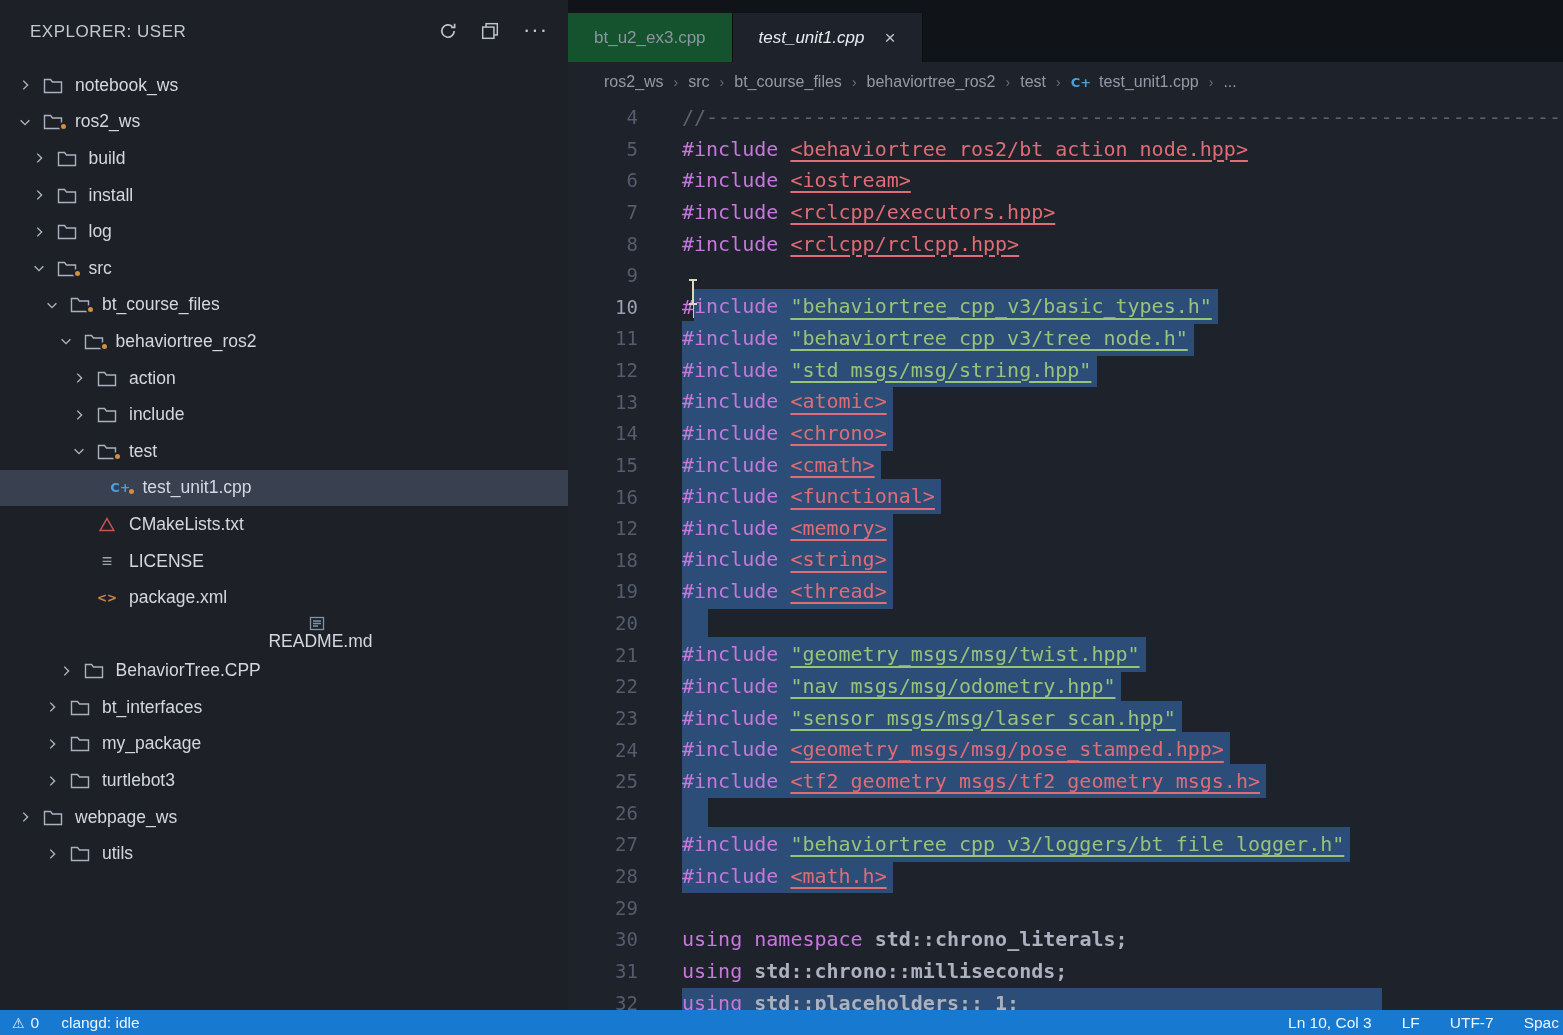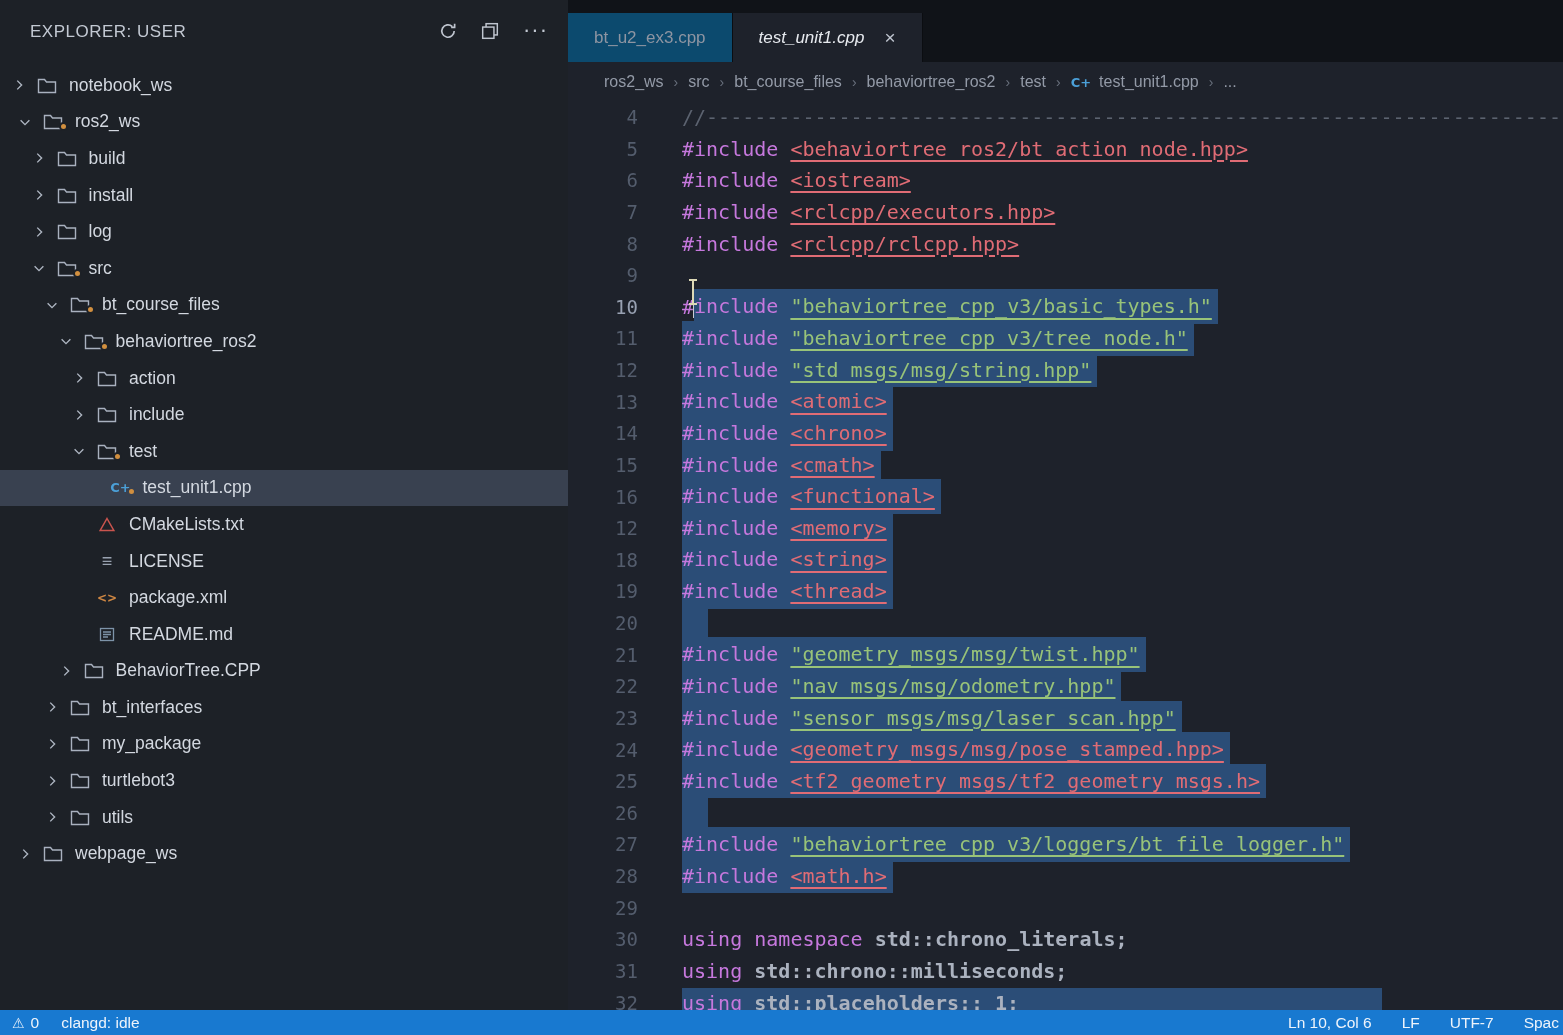--- a/index.html
+++ b/index.html
@@ -24,21 +24,21 @@
   .chev{width:26px;min-width:26px;display:flex;justify-content:center;align-items:center;}
   .ficon{width:30px;min-width:30px;display:flex;justify-content:center;align-items:center;position:relative;}
   .gi{font-weight:bold;font-size:13px;font-family:"DejaVu Sans",sans-serif;}
   .dot{position:absolute;right:0px;bottom:-1px;width:9px;height:9px;border-radius:50%;background:var(--dot);border:2px solid var(--sidebar-bg);}
   .tree-row.selected .dot{border-color:#394150;}
   .tlabel{margin-left:7px;}
 
   
   .main{position:absolute;left:568px;top:0;right:0;bottom:25px;background:var(--editor-bg);display:flex;flex-direction:column;}
   .tabbar{height:62px;background:var(--tabbar-bg);display:flex;align-items:flex-end;flex:none;}
-  .tab{height:49px;display:flex;align-items:center;padding:0 26px;font-size:17px;background:#0c4a6e;color:#8e95a2;border-right:1px solid #0b0d11;cursor:pointer;}
+  .tab{height:49px;display:flex;align-items:center;padding:0 26px;font-size:17px;background:#14532d;color:#8e95a2;border-right:1px solid #0b0d11;cursor:pointer;}
   .tab.active{background:var(--editor-bg);color:#e7eaef;font-style:italic;}
   .tab-close{margin-left:20px;font-style:normal;font-size:19px;color:#bfc5cf;}
   .breadcrumbs{height:40px;display:flex;align-items:center;padding-left:36px;gap:10px;font-size:16px;color:#939aa7;flex:none;white-space:nowrap;}
   .crumb{cursor:pointer;}
   .crumb-sep{color:#69707d;font-size:14px;}
   .crumb-file{display:flex;align-items:center;gap:8px;cursor:pointer;}
 
   .code{flex:1;position:relative;font-family:"DejaVu Sans Mono",monospace;font-size:20px;overflow:hidden;}
   .cl{position:relative;height:31.64px;line-height:31.64px;white-space:pre;}
   .ln{position:absolute;left:0;top:0;width:70px;text-align:right;color:#545d6d;font-size:19px;cursor:pointer;}
@@ -80,21 +80,21 @@
               <rect x="4.5" y="1.5" width="10" height="10"></rect>
               <rect x="1.5" y="4.5" width="10" height="10" fill="#1d2127"></rect>
             </svg></span>
         </button>
         <button class="sb-action">
           <span><span class="more">···</span></span>
         </button>
       </span>
   </div>
   <div class="tree">
-      <div class="tree-row" style="padding-left: 6px;">
+      <div class="tree-row" style="padding-left: 12px;">
         <span class="chev">
           <svg width="14" height="14" viewBox="0 0 16 16" fill="none" stroke="#aeb6c2" stroke-width="1.6">
             <path d="M6 3l5 5-5 5"></path>
           </svg>
         </span>
         <span class="ficon">
           <svg width="20" height="17" viewBox="0 0 20 17" fill="none" stroke="#a9b1bf" stroke-width="1.4">
             <path d="M1.5 15.5v-13h6l2 2.5h9v10.5z"></path>
           </svg>
         </span>
@@ -259,21 +259,21 @@
         </span>
         <span class="tlabel">LICENSE</span>
       </div>
       <div class="tree-row" style="padding-left: 66px;">
         <span class="chev"></span>
         <span class="ficon">
           <span class="gi" style="color:#cf8743;font-size:12px">&lt;&gt;</span>
         </span>
         <span class="tlabel">package.xml</span>
       </div>
-      <div class="tree-row" style="padding-left: 66px;">
+      <div class="tree-row" style="padding-left: 66px; flex-direction: column;">
         <span class="chev"></span>
         <span class="ficon">
           <svg width="16" height="15" viewBox="0 0 16 15" fill="none" stroke="#7d93a8" stroke-width="1.3">
             <rect x="1.5" y="1.5" width="13" height="12"></rect>
             <path d="M4 5h8M4 7.5h8M4 10h5"></path>
           </svg>
         </span>
         <span class="tlabel">README.md</span>
       </div>
       <div class="tree-row" style="padding-left: 52.5px;">
@@ -321,45 +321,45 @@
             <path d="M6 3l5 5-5 5"></path>
           </svg>
         </span>
         <span class="ficon">
           <svg width="20" height="17" viewBox="0 0 20 17" fill="none" stroke="#a9b1bf" stroke-width="1.4">
             <path d="M1.5 15.5v-13h6l2 2.5h9v10.5z"></path>
           </svg>
         </span>
         <span class="tlabel">turtlebot3</span>
       </div>
+      <div class="tree-row" style="padding-left: 12px;">
+        <span class="chev">
+          <svg width="14" height="14" viewBox="0 0 16 16" fill="none" stroke="#aeb6c2" stroke-width="1.6">
+            <path d="M6 3l5 5-5 5"></path>
+          </svg>
+        </span>
+        <span class="ficon">
+          <svg width="20" height="17" viewBox="0 0 20 17" fill="none" stroke="#a9b1bf" stroke-width="1.4">
+            <path d="M1.5 15.5v-13h6l2 2.5h9v10.5z"></path>
+          </svg>
+        </span>
+        <span class="tlabel">webpage_ws</span>
+      </div>
       <div class="tree-row" style="padding-left: 39px;">
         <span class="chev">
           <svg width="14" height="14" viewBox="0 0 16 16" fill="none" stroke="#aeb6c2" stroke-width="1.6">
             <path d="M6 3l5 5-5 5"></path>
           </svg>
         </span>
         <span class="ficon">
           <svg width="20" height="17" viewBox="0 0 20 17" fill="none" stroke="#a9b1bf" stroke-width="1.4">
             <path d="M1.5 15.5v-13h6l2 2.5h9v10.5z"></path>
           </svg>
         </span>
         <span class="tlabel">utils</span>
-      </div>
-      <div class="tree-row" style="padding-left: 12px;">
-        <span class="chev">
-          <svg width="14" height="14" viewBox="0 0 16 16" fill="none" stroke="#aeb6c2" stroke-width="1.6">
-            <path d="M6 3l5 5-5 5"></path>
-          </svg>
-        </span>
-        <span class="ficon">
-          <svg width="20" height="17" viewBox="0 0 20 17" fill="none" stroke="#a9b1bf" stroke-width="1.4">
-            <path d="M1.5 15.5v-13h6l2 2.5h9v10.5z"></path>
-          </svg>
-        </span>
-        <span class="tlabel">webpage_ws</span>
       </div>
     </div>
 </div>
 
 <div class="main">
   <div class="tabbar">
       <div class="tab">
         <span class="tab-label">bt_u2_ex3.cpp</span>
       </div>
       <div class="tab active">
@@ -428,21 +428,21 @@
       <span class="sb-item">
         <span><span class="warn-glyph">⚠</span></span>
         <span>0</span>
       </span>
       <span class="sb-item">
         <span>clangd: idle</span>
       </span>
     </div>
   <div class="sb-right">
       <span class="sb-item">
-        <span>Ln 10, Col 6</span>
+        <span>Ln 10, Col 3</span>
       </span>
       <span class="sb-item">
         <span>LF</span>
       </span>
       <span class="sb-item">
         <span>UTF-7</span>
       </span>
       <span class="sb-item">
         <span>Spac</span>
       </span>

